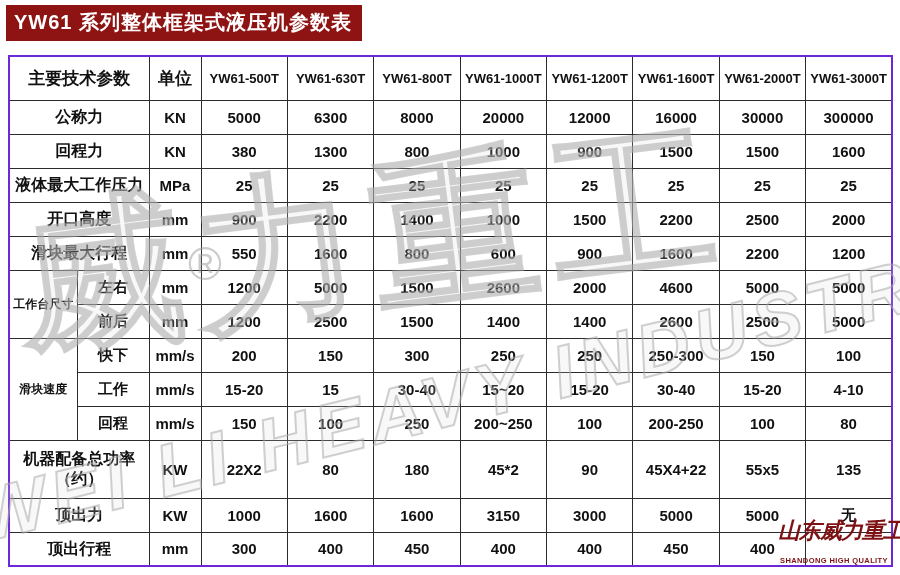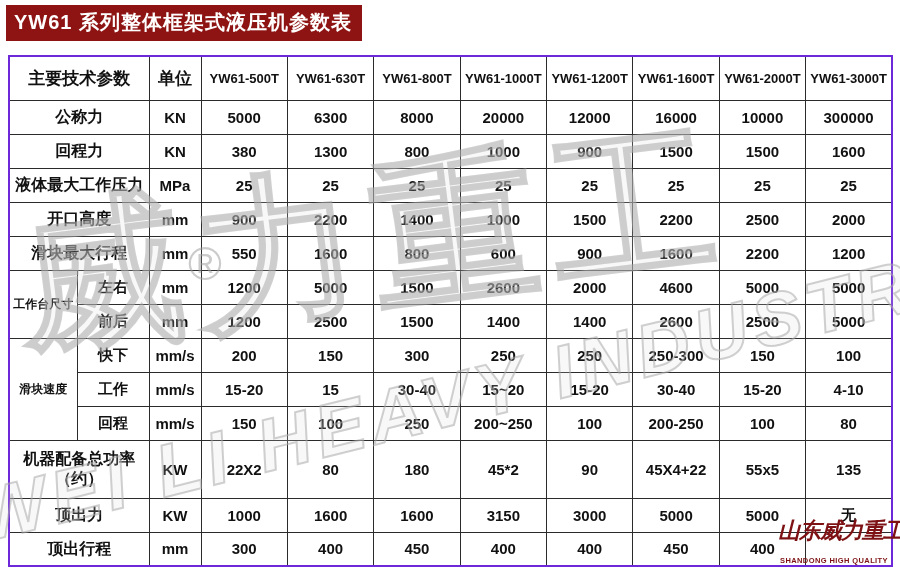--- a/index.html
+++ b/index.html
@@ -156,21 +156,21 @@
       <tbody id="table-body">
           <tr>
             <td class="cell-param" colspan="2">公称力</td>
             <td class="cell-unit">KN</td>
             <td class="cell-value">5000</td>
             <td class="cell-value">6300</td>
             <td class="cell-value">8000</td>
             <td class="cell-value">20000</td>
             <td class="cell-value">12000</td>
             <td class="cell-value">16000</td>
-            <td class="cell-value">10000</td>
+            <td class="cell-value">30000</td>
             <td class="cell-value">300000</td>
           </tr>
           <tr>
             <td class="cell-param" colspan="2">回程力</td>
             <td class="cell-unit">KN</td>
             <td class="cell-value">380</td>
             <td class="cell-value">1300</td>
             <td class="cell-value">800</td>
             <td class="cell-value">1000</td>
             <td class="cell-value">900</td>

